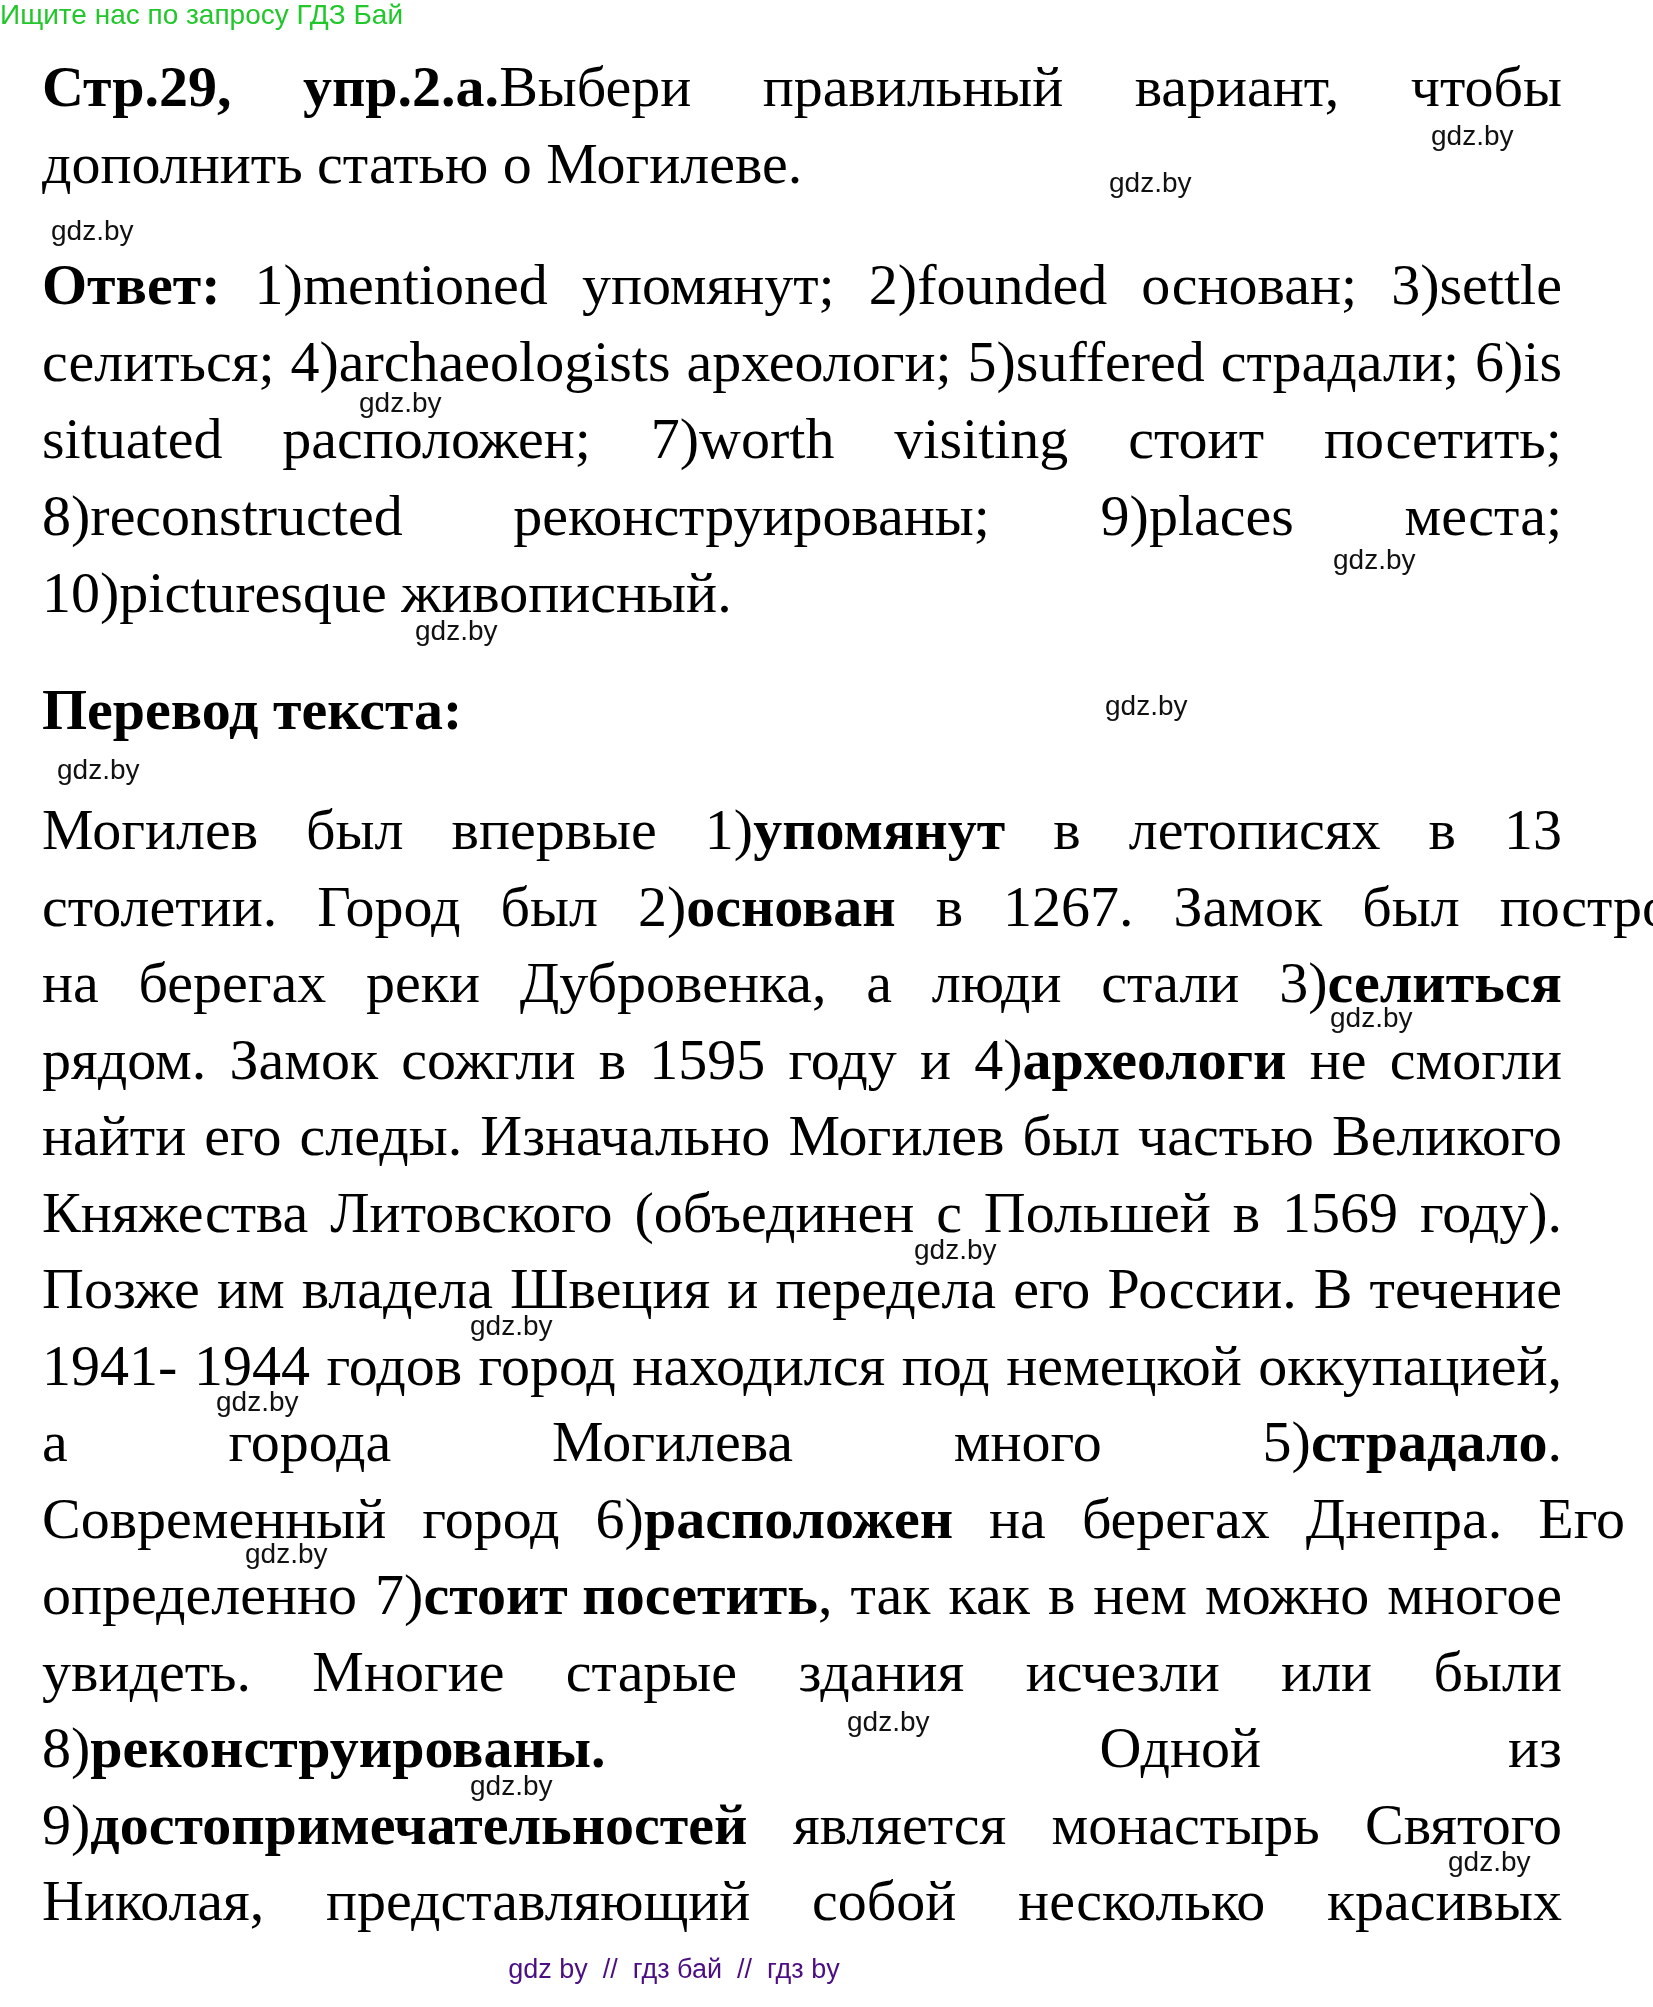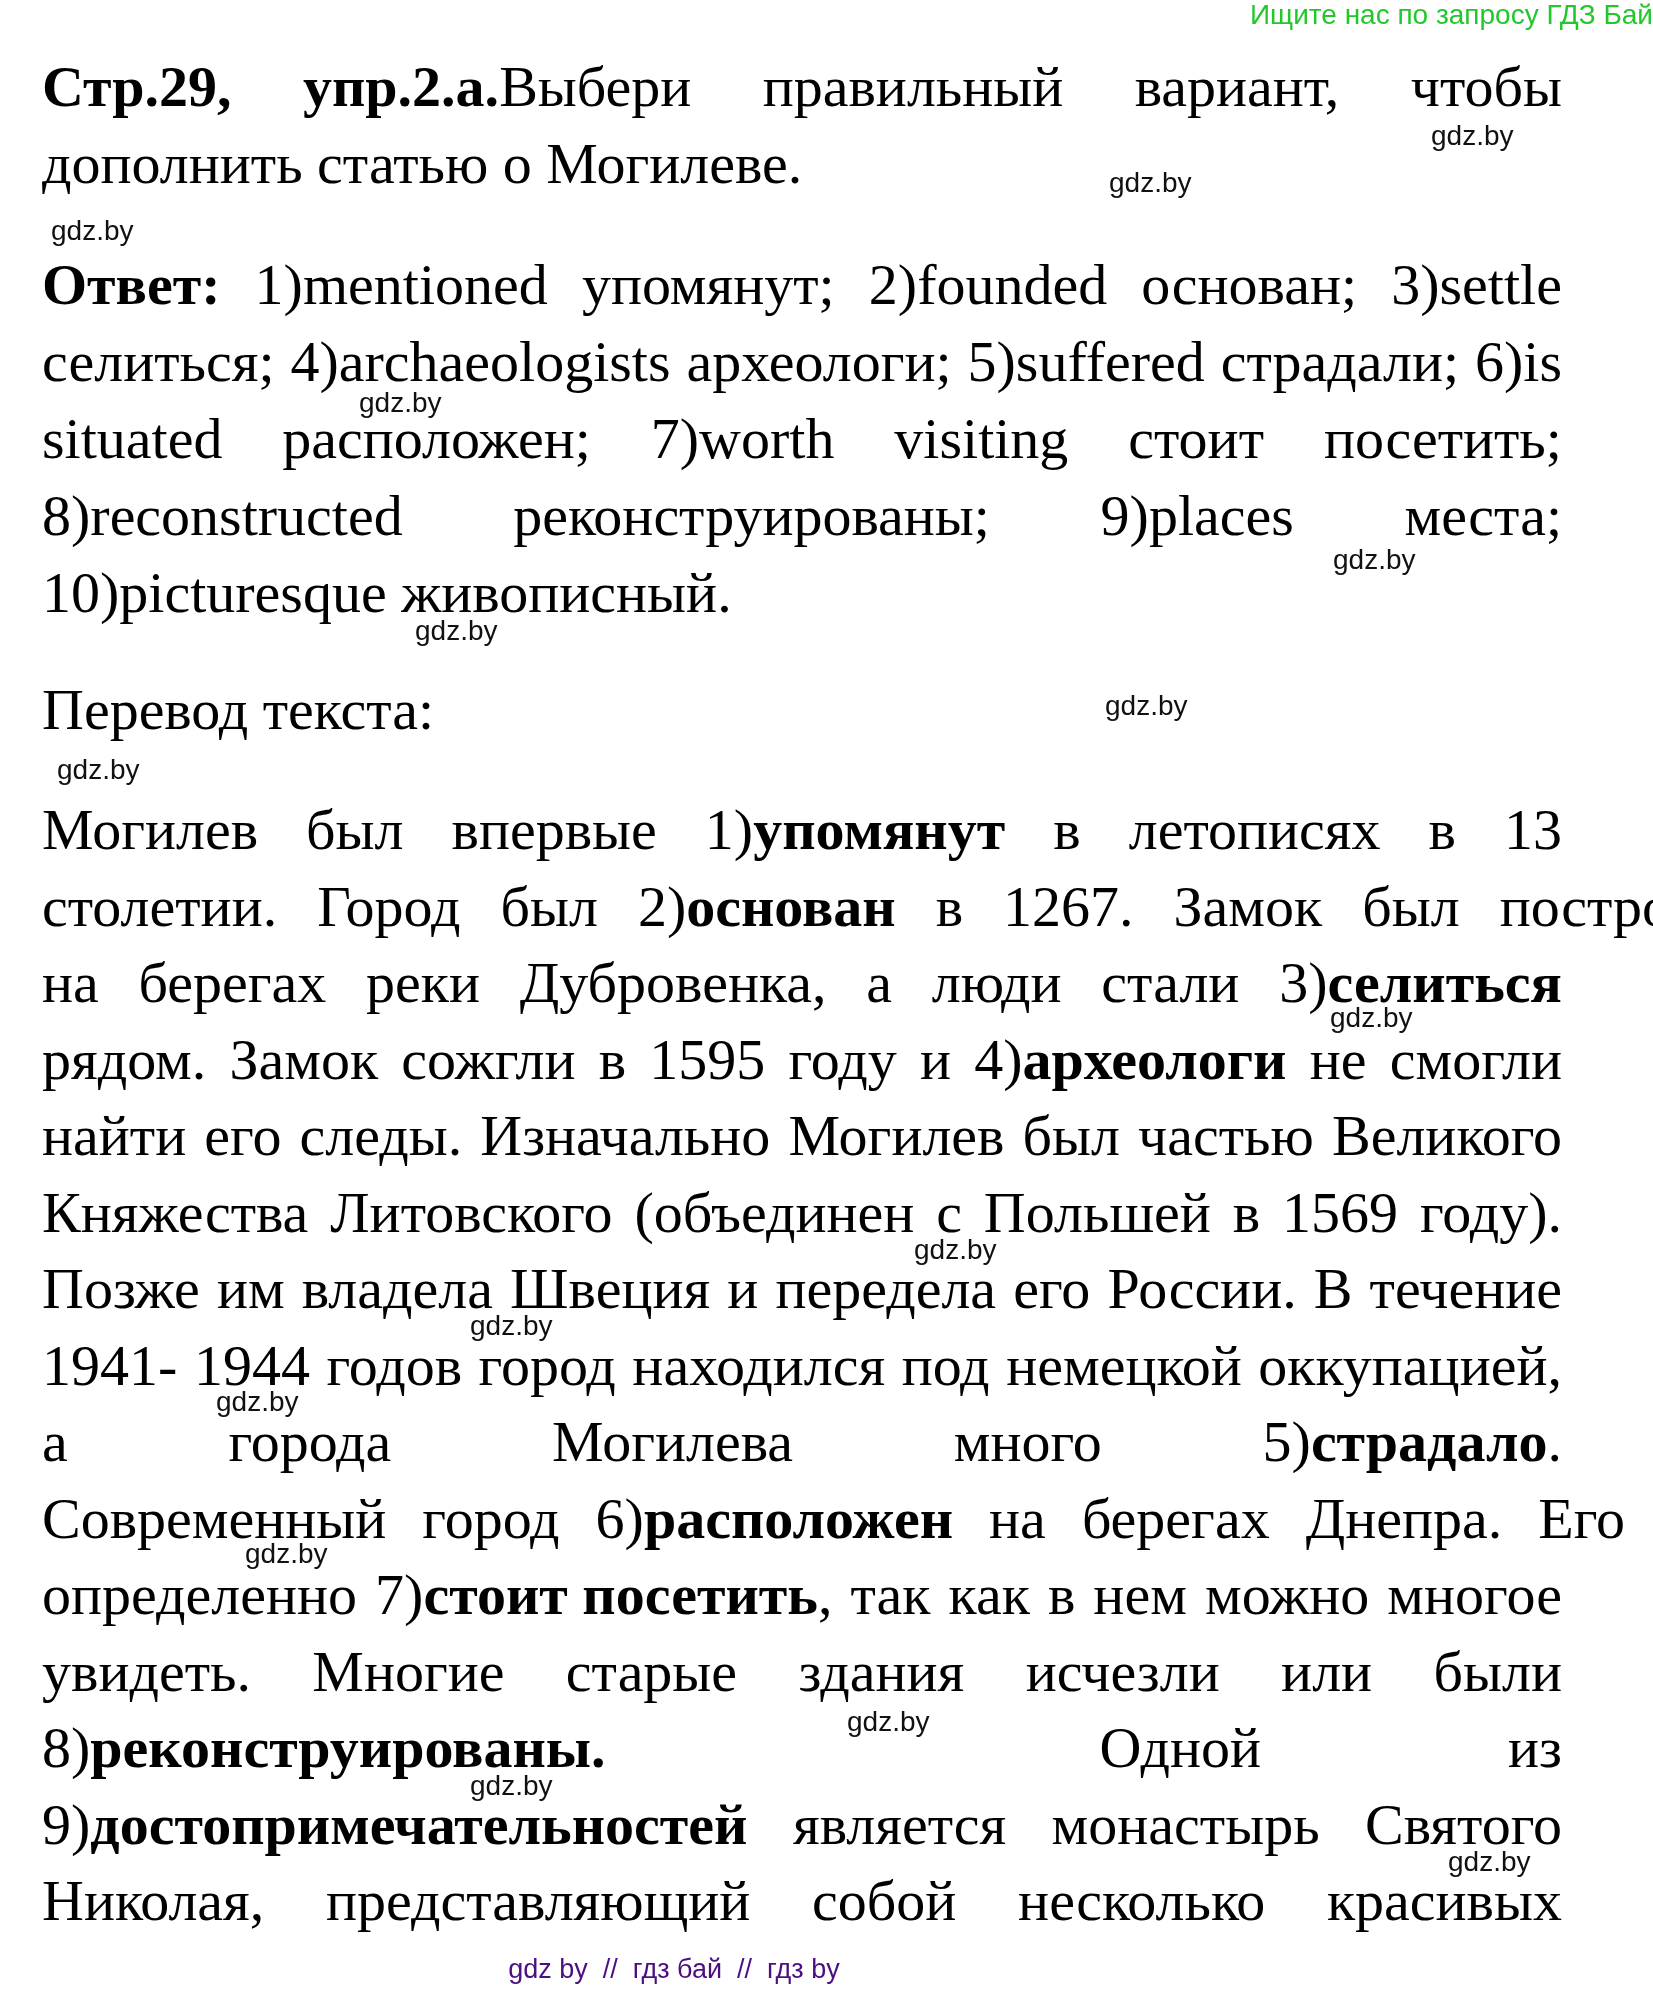--- a/index.html
+++ b/index.html
@@ -1,38 +1,38 @@
 <!DOCTYPE html>
 <html><head>
 <meta charset="utf-8">
 <style>
   html, body { margin: 0; padding: 0; background: #ffffff; }
   body { width: 1653px; height: 2007px; position: relative; overflow: hidden; }
   .header {
-    position: absolute; left: 0; top: 0; width: 1653px; text-align: right;
+    position: absolute; left: 0; top: 0; width: 1653px; text-align: left;
     font-family: "Liberation Sans", sans-serif; font-size: 28px; line-height: 30px;
     color: #22c82b;
   }
   .footer {
     position: absolute; left: 0; top: 1952px; width: 1348px; text-align: center;
     font-family: "Liberation Sans", sans-serif; font-size: 27px; line-height: 34px;
     color: #4b0f82; white-space: pre;
   }
   .line {
     position: absolute; left: 42px; width: 1520px;
     font-family: "Liberation Serif", serif; font-size: 58px; line-height: 70px;
     color: #000; white-space: nowrap;
     display: flex; justify-content: space-between; align-items: baseline;
   }
   .line.left { justify-content: flex-start; gap: 16px; }
   .line b, .b { font-weight: bold; }
   .heading {
     position: absolute; left: 42px;
     font-family: "Liberation Serif", serif; font-size: 58px; line-height: 70px;
-    font-weight: normal; color: #000; white-space: nowrap;
+    font-weight: bold; color: #000; white-space: nowrap;
   }
   .wm {
     position: absolute; font-family: "Liberation Sans", sans-serif;
     font-size: 28px; line-height: 30px; color: #111; white-space: nowrap;
   }
 </style>
 </head>
 <body>
 
 <div class="header" style="color: rgb(34, 200, 43);">Ищите нас по запросу ГДЗ Бай</div>

